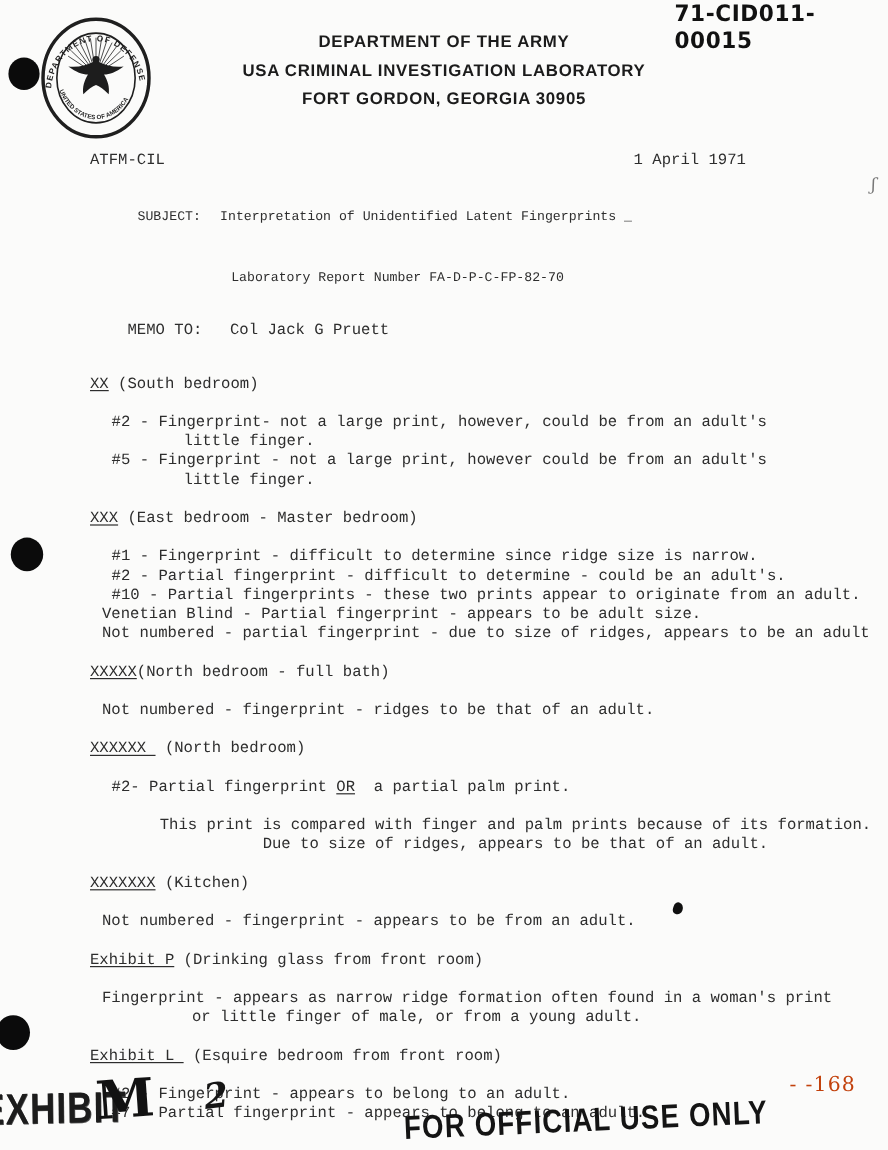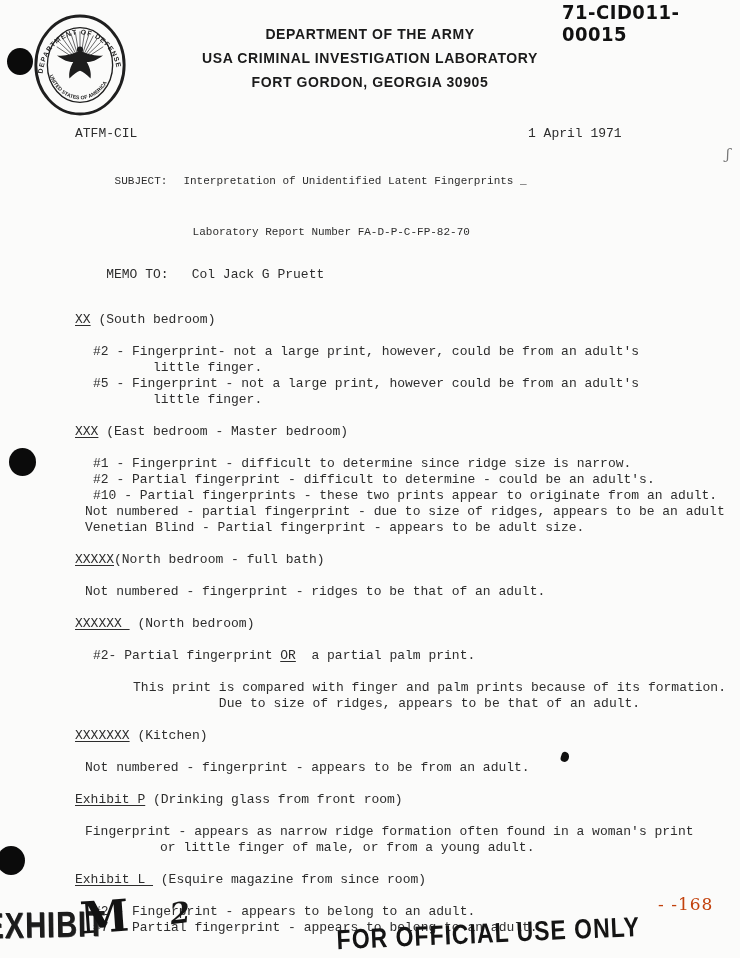--- a/index.html
+++ b/index.html
@@ -185,22 +185,22 @@
       <div class="line ind-2"><span>#2 - Fingerprint- not a large print, however, could be from an adult's</span></div>
       <div class="line ind-4"><span>little finger.</span></div>
       <div class="line ind-2"><span>#5 - Fingerprint - not a large print, however could be from an adult's</span></div>
       <div class="line ind-4"><span>little finger.</span></div>
       <div class="line ind-0">&nbsp;</div>
       <div class="line ind-0"><span class="u">XXX</span><span> (East bedroom - Master bedroom)</span></div>
       <div class="line ind-0">&nbsp;</div>
       <div class="line ind-2"><span>#1 - Fingerprint - difficult to determine since ridge size is narrow.</span></div>
       <div class="line ind-2"><span>#2 - Partial fingerprint - difficult to determine - could be an adult's.</span></div>
       <div class="line ind-2"><span>#10 - Partial fingerprints - these two prints appear to originate from an adult.</span></div>
+      <div class="line ind-1"><span>Venetian Blind - Partial fingerprint - appears to be adult size.</span></div>
       <div class="line ind-1"><span>Not numbered - partial fingerprint - due to size of ridges, appears to be an adult</span></div>
-      <div class="line ind-1"><span>Venetian Blind - Partial fingerprint - appears to be adult size.</span></div>
       <div class="line ind-0">&nbsp;</div>
       <div class="line ind-0"><span class="u">XXXXX</span><span>(North bedroom - full bath)</span></div>
       <div class="line ind-0">&nbsp;</div>
       <div class="line ind-1"><span>Not numbered - fingerprint - ridges to be that of an adult.</span></div>
       <div class="line ind-0">&nbsp;</div>
       <div class="line ind-0"><span class="u">XXXXXX </span><span> (North bedroom)</span></div>
       <div class="line ind-0">&nbsp;</div>
       <div class="line ind-2"><span>#2- Partial fingerprint </span><span class="u">OR</span><span>  a partial palm print.</span></div>
       <div class="line ind-0">&nbsp;</div>
       <div class="line ind-3"><span>This print is compared with finger and palm prints because of its formation.</span></div>
@@ -208,21 +208,21 @@
       <div class="line ind-0">&nbsp;</div>
       <div class="line ind-0"><span class="u">XXXXXXX</span><span> (Kitchen)</span></div>
       <div class="line ind-0">&nbsp;</div>
       <div class="line ind-1"><span>Not numbered - fingerprint - appears to be from an adult.</span></div>
       <div class="line ind-0">&nbsp;</div>
       <div class="line ind-0"><span class="u">Exhibit P</span><span> (Drinking glass from front room)</span></div>
       <div class="line ind-0">&nbsp;</div>
       <div class="line ind-1"><span>Fingerprint - appears as narrow ridge formation often found in a woman's print</span></div>
       <div class="line ind-5"><span>or little finger of male, or from a young adult.</span></div>
       <div class="line ind-0">&nbsp;</div>
-      <div class="line ind-0"><span class="u">Exhibit L </span><span> (Esquire magazine from since room)</span></div>
+      <div class="line ind-0"><span class="u">Exhibit L </span><span> (Esquire bedroom from front room)</span></div>
       <div class="line ind-0">&nbsp;</div>
       <div class="line ind-2"><span>#2 - Fingerprint - appears to belong to an adult.</span></div>
       <div class="line ind-2"><span>#7 - Partial fingerprint - appears to belong to an adult.</span></div>
     </div>
 
   <div class="abs exhibit-stamp">EXHIBIT</div>
   <div class="abs handwritten-m">M</div>
   <div class="abs handwritten-2">2</div>
   <div class="abs page-number">- -168</div>
   <div class="abs fouo-stamp">FOR OFFICIAL USE ONLY</div>

